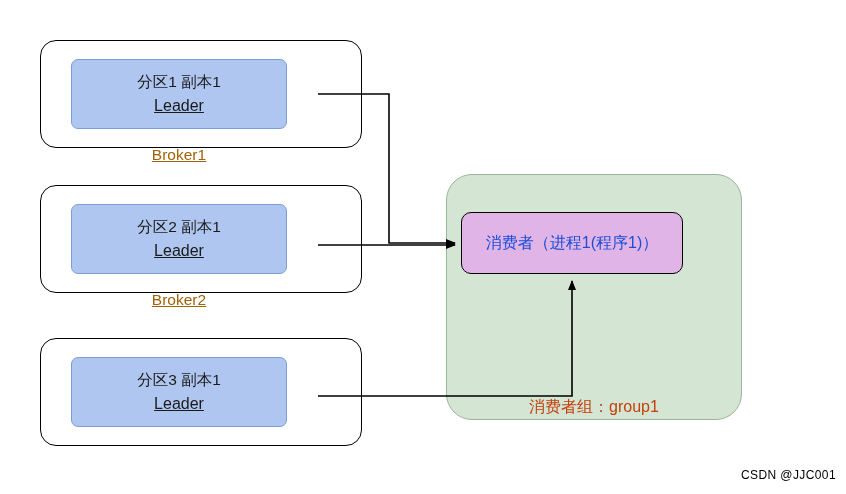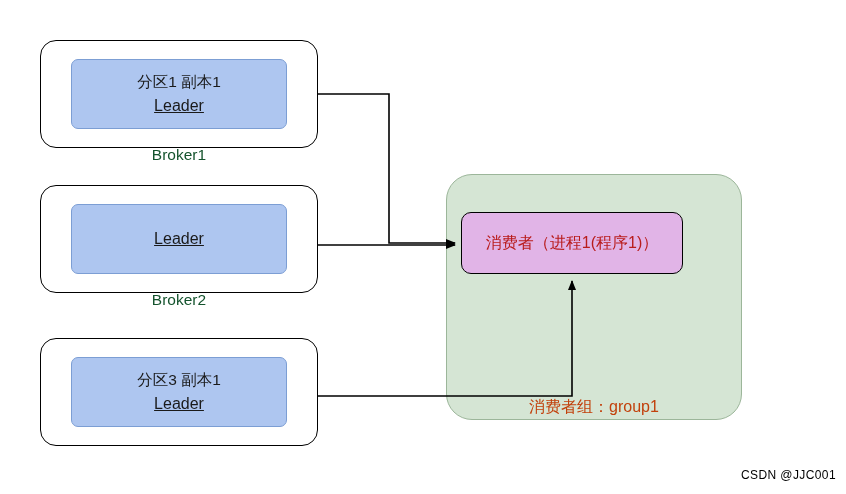--- a/index.html
+++ b/index.html
@@ -13,21 +13,21 @@
   #canvas {
     position: relative;
     width: 846px;
     height: 494px;
     background: #ffffff;
     overflow: hidden;
   }
   .broker-box {
     position: absolute;
     left: 40px;
-    width: 278px;
+    width: 322px;
     height: 108px;
     background: #ffffff;
     border: 1.6px solid #000000;
     border-radius: 16px;
     box-sizing: border-box;
   }
   #broker-box-1 { top: 40px; }
   #broker-box-2 { top: 185px; }
   #broker-box-3 { top: 338px; }
 
@@ -50,22 +50,23 @@
     line-height: 1.45;
   }
   .partition-line-2 { font-size: 16px; text-decoration: underline; }
 
   .broker-label {
     position: absolute;
     left: 40px;
     width: 278px;
     text-align: center;
     font-size: 15.5px;
-    color: #14532d;
+    color: #a16207;
     background: transparent;
+    text-decoration: underline;
   }
   #broker-label-1 { top: 146px; }
   #broker-label-2 { top: 291px; }
   #broker-label-3 { top: 444px; }
 
   #consumer-group-box {
     position: absolute;
     left: 446px;
     top: 174px;
     width: 296px;
@@ -82,21 +83,21 @@
     width: 222px;
     height: 62px;
     background: #e1b4e7;
     border: 1.7px solid #000000;
     border-radius: 10px;
     box-sizing: border-box;
     display: flex;
     align-items: center;
     justify-content: center;
     font-size: 16px;
-    color: #b91c1c;
+    color: #1d4ed8;
     white-space: nowrap;
   }
   #consumer-group-label {
     position: absolute;
     left: 446px;
     top: 397px;
     width: 296px;
     text-align: center;
     font-size: 16px;
     color: #c2410c;
@@ -126,20 +127,21 @@
   <div class="broker-box" id="broker-box-1">
     <div class="partition-box">
       <div>分区1 副本1</div>
       <div class="partition-line-2">Leader</div>
     </div>
   </div>
   <div class="broker-label" id="broker-label-1">Broker1</div>
 
   <div class="broker-box" id="broker-box-2">
     <div class="partition-box">
+      <div>分区2 副本1</div>
       <div class="partition-line-2">Leader</div>
     </div>
   </div>
   <div class="broker-label" id="broker-label-2">Broker2</div>
 
   <div class="broker-box" id="broker-box-3">
     <div class="partition-box">
       <div>分区3 副本1</div>
       <div class="partition-line-2">Leader</div>
     </div>

